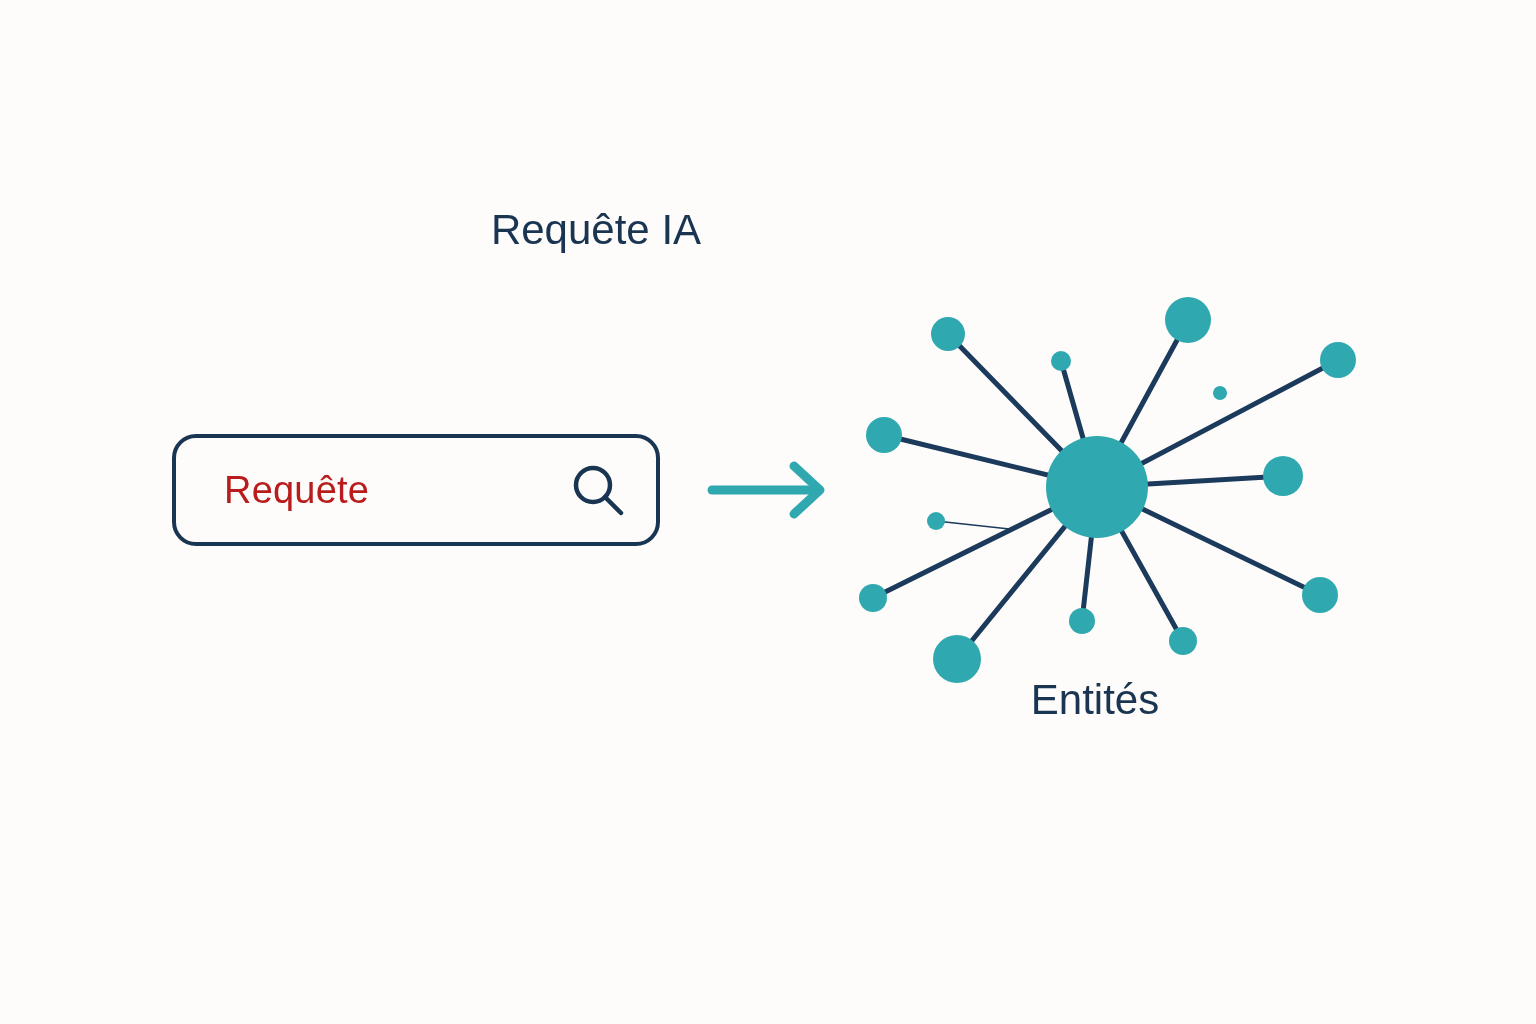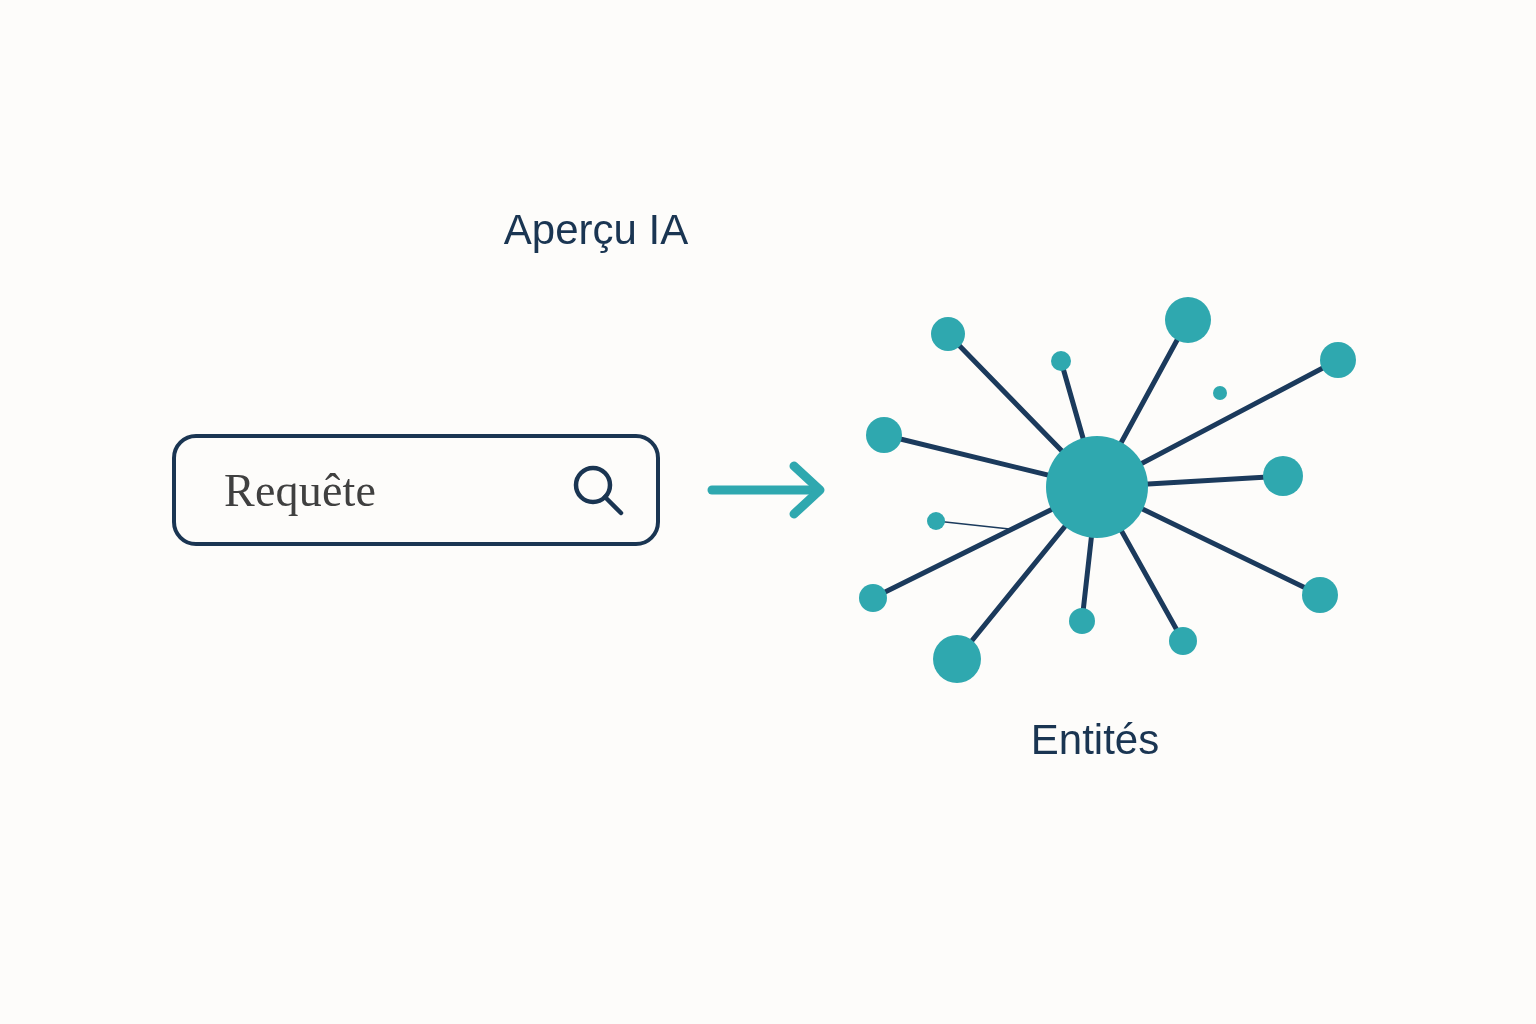--- a/index.html
+++ b/index.html
@@ -27,26 +27,26 @@
     box-sizing: border-box;
     border: 4px solid #1A3552;
     border-radius: 24px;
     background: #FDFCFA;
   }
   #search-query {
     position: absolute;
     left: 48px;
     top: 50%;
     transform: translateY(-50%);
-    font-size: 46px;
+    font-size: 38px;
     font-weight: 400;
-    color: #404040;
+    color: #b91c1c;
     letter-spacing: 0.2px;
     white-space: nowrap;
-    font-family: Liberation Serif, serif;
+    font-family: Liberation Sans, sans-serif;
   }
   #search-icon {
     position: absolute;
     right: 28px;
     top: 50%;
     transform: translateY(-50%);
     width: 60px;
     height: 60px;
   }
 
@@ -81,21 +81,21 @@
     font-family: "Liberation Sans", sans-serif;
   }
   #label-top {
     left: 0; right: 0;
     top: 206px;
     transform: translateX(336px);
     width: 520px;
   }
   #label-entities {
     left: 835px;
-    top: 716px;
+    top: 676px;
     width: 520px;
   }
   #label-intents {
     left: 835px;
     top: 786px;
     width: 520px;
   }
 </style>
 </head>
 <body>
@@ -141,16 +141,16 @@
         <circle cx="1283" cy="476" r="20" fill="#2FA8AF" class="hit"></circle>
         <circle cx="936" cy="521" r="9" fill="#2FA8AF" class="hit"></circle>
         <circle cx="1320" cy="595" r="18" fill="#2FA8AF" class="hit"></circle>
         <circle cx="873" cy="598" r="14" fill="#2FA8AF" class="hit"></circle>
         <circle cx="957" cy="659" r="24" fill="#2FA8AF" class="hit"></circle>
         <circle cx="1082" cy="621" r="13" fill="#2FA8AF" class="hit"></circle>
         <circle cx="1183" cy="641" r="14" fill="#2FA8AF" class="hit"></circle>
       </g>
   </svg>
 
-  <div class="graph-label" id="label-top">Aperçu IA</div>
+  <div class="graph-label" id="label-top">Requête IA</div>
   <div class="graph-label" id="label-entities">Entités</div>
 
 </div>
 
 </body></html>

